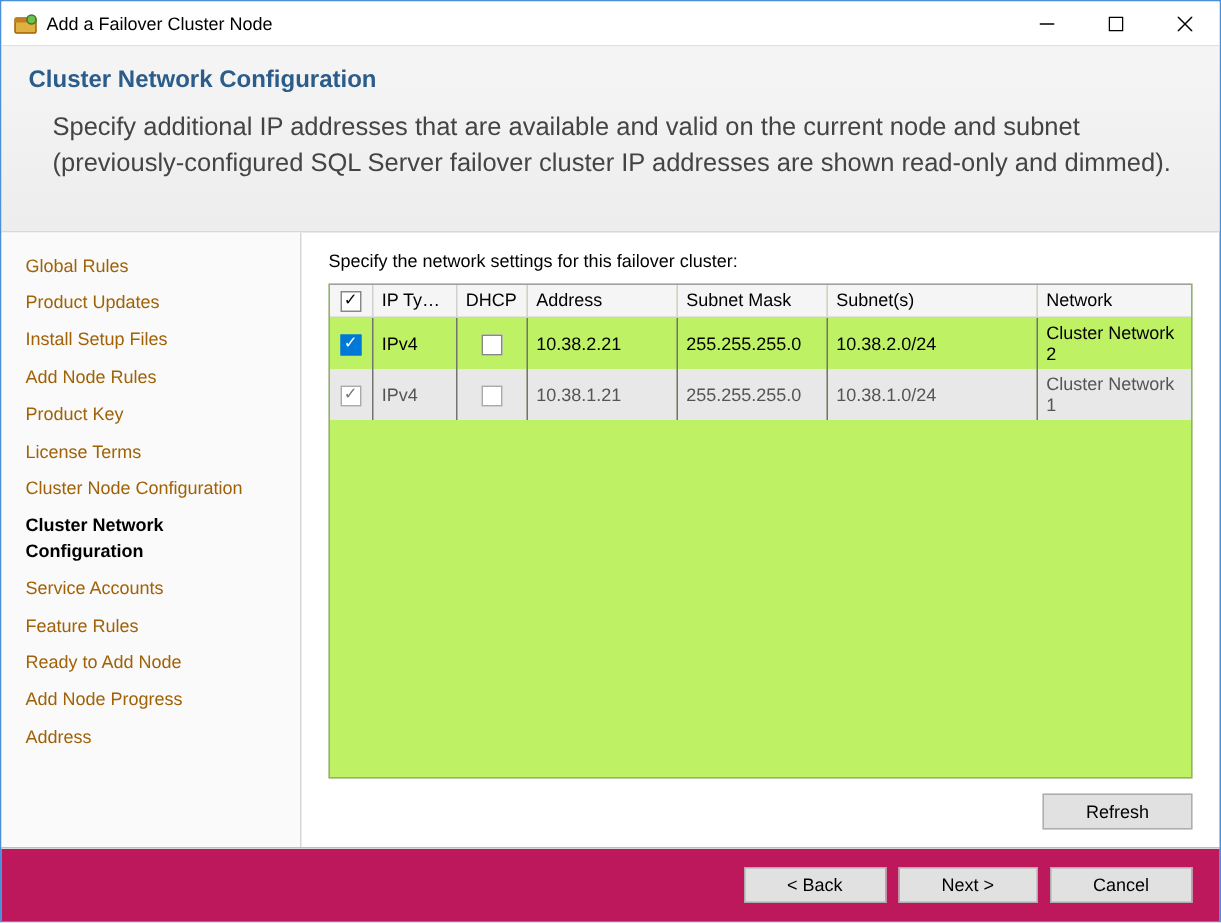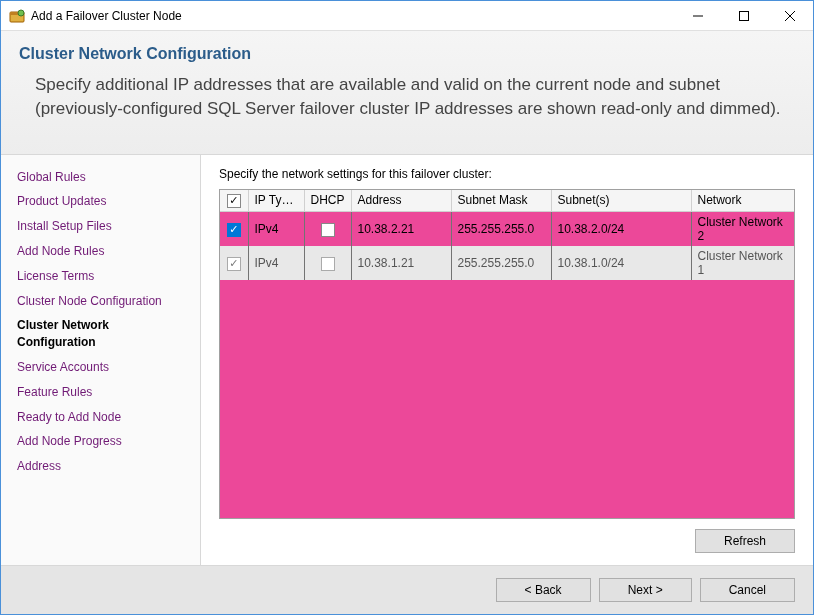--- a/index.html
+++ b/index.html
@@ -73,21 +73,21 @@
     min-height: 0;
   }
   .sidebar {
     width: 200px;
     border-right: 1px solid #d8d8d8;
     background: #fafafa;
     padding: 10px 0;
   }
   .sidebar-item {
     padding: 4px 16px;
-    color: #701a75;
+    color: #a16207;
     cursor: default;
     font-size: 12px;
     line-height: 1.4;
   }
   .sidebar-item.active {
     font-weight: 700;
     color: #000;
   }
 
   .main-panel {
@@ -95,21 +95,21 @@
     padding: 12px 18px 12px 18px;
     display: flex;
     flex-direction: column;
   }
   .instruction {
     margin-bottom: 8px;
   }
   .grid {
     border: 1px solid #a0a0a0;
     flex: 1;
-    background: #ec4899;
+    background: #bef264;
     overflow: hidden;
   }
   table {
     width: 100%;
     border-collapse: collapse;
     font-size: 12px;
   }
   th {
     text-align: left;
     font-weight: 400;
@@ -165,21 +165,21 @@
     display: flex;
     justify-content: flex-end;
     margin-top: 10px;
   }
   .footer {
     border-top: 1px solid #d8d8d8;
     padding: 12px 18px;
     display: flex;
     justify-content: flex-end;
     gap: 8px;
-    background: #e5e5e5;
+    background: #be185d;
   }
   .btn {
     min-width: 82px;
     height: 24px;
     border: 1px solid #adadad;
     background: #e1e1e1;
     font-size: 12px;
     display: inline-flex;
     align-items: center;
     justify-content: center;
@@ -225,20 +225,21 @@
     <div class="page-title">Cluster Network Configuration</div>
     <div class="page-desc">Specify additional IP addresses that are available and valid on the current node and subnet (previously-configured SQL Server failover cluster IP addresses are shown read-only and dimmed).</div>
   </div>
 
   <div class="body-area">
     <div class="sidebar" id="sidebar">
         <div class="sidebar-item">Global Rules</div>
         <div class="sidebar-item">Product Updates</div>
         <div class="sidebar-item">Install Setup Files</div>
         <div class="sidebar-item">Add Node Rules</div>
+        <div class="sidebar-item">Product Key</div>
         <div class="sidebar-item">License Terms</div>
         <div class="sidebar-item">Cluster Node Configuration</div>
         <div class="sidebar-item active">Cluster Network Configuration</div>
         <div class="sidebar-item">Service Accounts</div>
         <div class="sidebar-item">Feature Rules</div>
         <div class="sidebar-item">Ready to Add Node</div>
         <div class="sidebar-item">Add Node Progress</div>
         <div class="sidebar-item">Address</div>
       </div>
 

